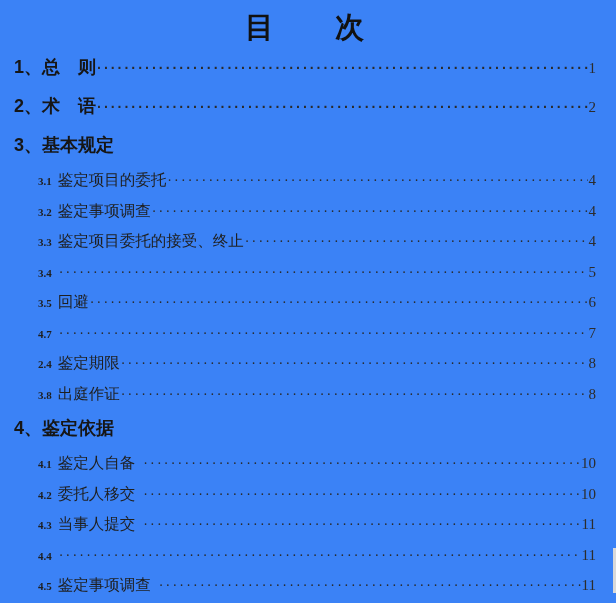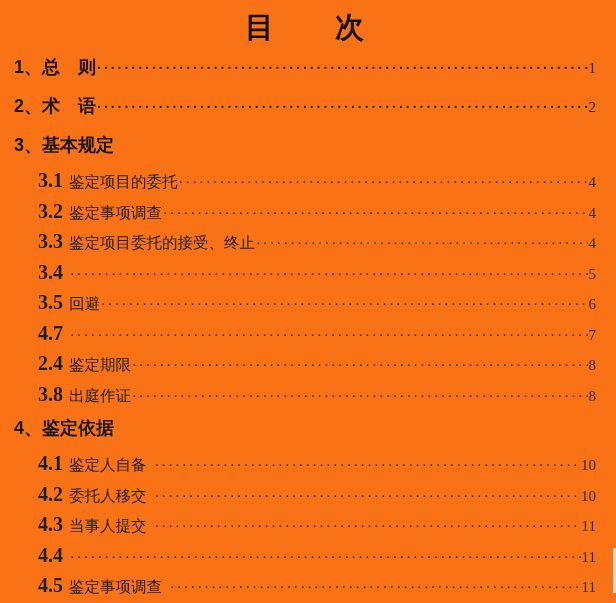--- a/index.html
+++ b/index.html
@@ -4,21 +4,21 @@
 <style>
   html, body {
     margin: 0;
     padding: 0;
     background: #f4f4f4;
   }
   .page {
     position: relative;
     width: 616px;
     height: 603px;
-    background: #f97316;
+    background: #3b82f6;
     overflow: hidden;
     font-family: "Liberation Serif", "DejaVu Serif", serif;
     color: #1f1f1f;
     box-sizing: border-box;
     padding: 0 20px 0 14px;
   }
   .doc-title {
     height: 42px;
     padding-top: 6px;
     text-align: center;
@@ -47,21 +47,21 @@
     font-size: 15.5px;
     padding-left: 24px;
   }
   .row .num {
     flex: none;
     white-space: nowrap;
   }
   .row.sub .num {
     font-weight: bold;
     margin-right: 6px;
-    font-size: 20px;
+    font-size: 11px;
   }
   .row .label {
     flex: none;
     white-space: nowrap;
   }
   .row.presp .label {
     margin-right: 7px;
     text-align: right;
   }
   .dots {

